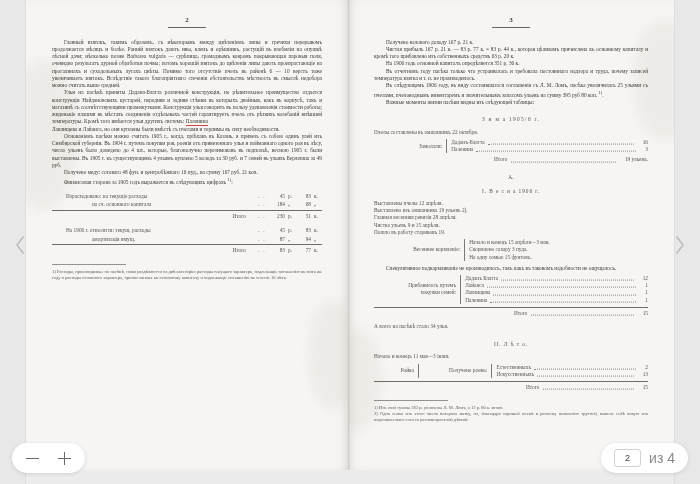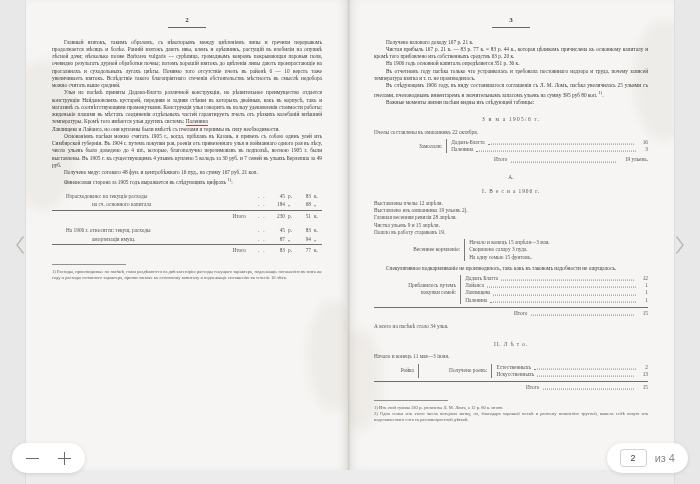--- a/index.html
+++ b/index.html
@@ -212,21 +212,21 @@
     border-radius: 3px;
     background: #fff;
     font-family: "Liberation Sans", sans-serif;
     font-size: 9px;
     color: #3c3c3c;
     text-align: center;
     line-height: 16px;
   }
   .page-total {
     font-family: "Liberation Sans", sans-serif;
-    font-size: 11px;
+    font-size: 14px;
     color: #8a8a8a;
     white-space: nowrap;
   }
 
   .edge-shadow {
     position: absolute; top: 0; height: 484px; width: 26px;
     background: #e8e8e8; z-index: 3;
   }
   #edge-left { left: 0; border-right: 1px solid #dedede; }
   #edge-right { right: 0; left: auto; width: 26px; border-left: 1px solid #dedede; }

